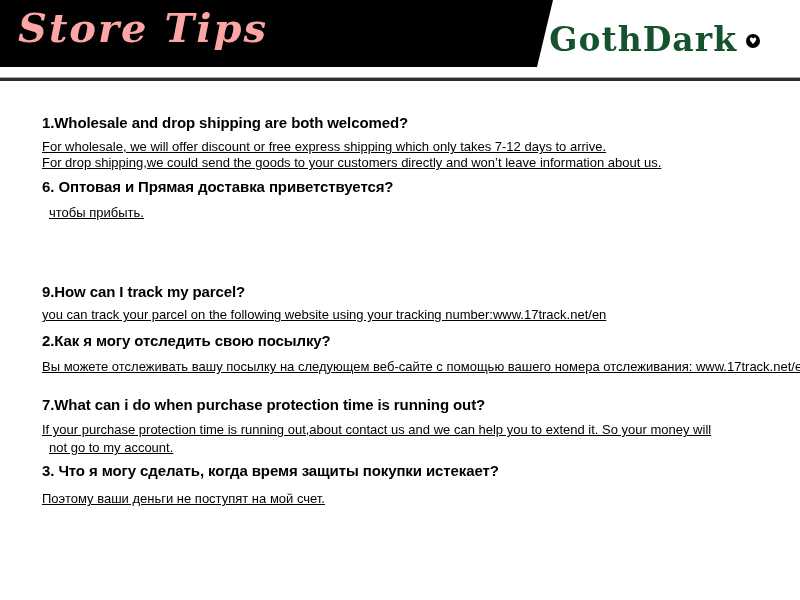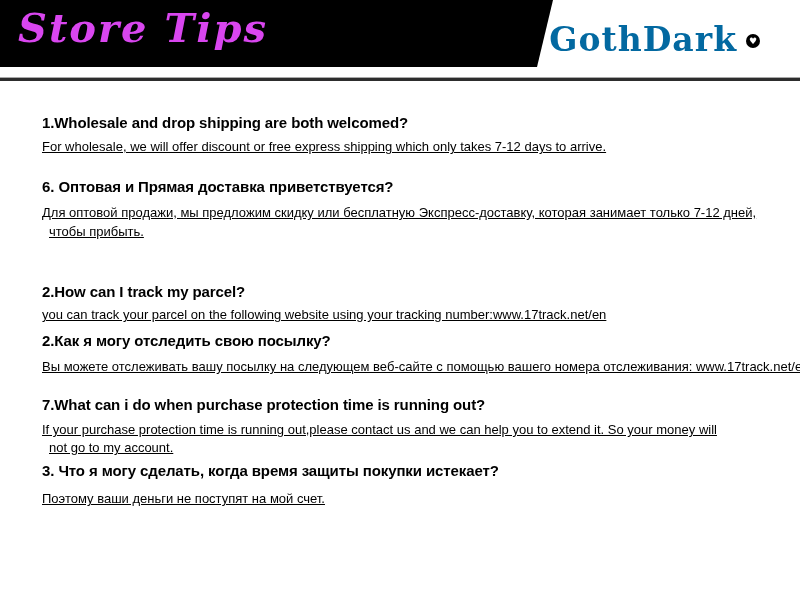--- a/index.html
+++ b/index.html
@@ -17,31 +17,31 @@
     position:absolute; top:0; left:0; width:800px; height:67px;
     background:#000;
     -webkit-clip-path:polygon(0 0, 553px 0, 537px 67px, 0 67px);
     clip-path:polygon(0 0, 553px 0, 537px 67px, 0 67px);
   }
   .logo {
     position:absolute; left:18px; top:4px;
     font-family:"DejaVu Serif", serif;
     font-style:italic; font-weight:bold;
     font-size:40px; line-height:1.2;
-    color:#d946ef; letter-spacing:2px;
+    color:#fca5a5; letter-spacing:2px;
     white-space:nowrap;
   }
   .brand {
     position:absolute; right:40px; top:20px; height:38px;
     display:flex; align-items:center; gap:9px;
   }
   .brand-text {
     font-family:"DejaVu Serif", serif;
     font-weight:bold; font-size:33px; line-height:1;
-    color:#0369a1; letter-spacing:1px; white-space:nowrap;
+    color:#14532d; letter-spacing:1px; white-space:nowrap;
   }
   .heart-badge {
     width:14px; height:14px; border-radius:50%;
     background:#000; color:#fff;
     display:flex; align-items:center; justify-content:center;
     font-family:"DejaVu Sans", sans-serif;
     font-size:9px; line-height:1;
     margin-top:4px;
   }
   .rule {
@@ -91,41 +91,41 @@
       <span class="heart-badge">♥</span>
     </div>
   </header>
   <div class="rule"></div>
 
   <main>
 
     <div class="h" id="s1-en-h">1.Wholesale and drop shipping are both welcomed?</div>
     <div class="b lh16" id="s1-en-b">
       <div class="line">For wholesale, we will offer discount or free express shipping which only takes 7-12 days to arrive.</div>
+      <div class="line">For drop shipping,we could send the goods to your customers directly and won’t leave information about us.</div>
     </div>
 
     <div class="h" id="s1-ru-h">6. Оптовая и Прямая доставка приветствуется?</div>
     <div class="b lh19" id="s1-ru-b">
-      <div class="line">Для оптовой продажи, мы предложим скидку или бесплатную Экспресс-доставку, которая занимает только 7-12 дней,</div>
       <div class="line indent">чтобы прибыть.</div>
     </div>
 
-    <div class="h" id="s2-en-h">2.How can I track my parcel?</div>
+    <div class="h" id="s2-en-h">9.How can I track my parcel?</div>
     <div class="b lh16" id="s2-en-b">
       <div class="line">you can track your parcel on the following website using your tracking number:www.17track.net/en</div>
     </div>
 
     <div class="h" id="s2-ru-h">2.Как я могу отследить свою посылку?</div>
     <div class="b lh19" id="s2-ru-b">
       <div class="line">Вы можете отслеживать вашу посылку на следующем веб-сайте с помощью вашего номера отслеживания: www.17track.net/en</div>
     </div>
 
     <div class="h" id="s3-en-h">7.What can i do when purchase protection time is running out?</div>
     <div class="b lh18" id="s3-en-b">
-      <div class="line">If your purchase protection time is running out,please contact us and we can help you to extend it. So your money will</div>
+      <div class="line">If your purchase protection time is running out,about contact us and we can help you to extend it. So your money will</div>
       <div class="line indent">not go to my account.</div>
     </div>
 
     <div class="h" id="s3-ru-h">3. Что я могу сделать, когда время защиты покупки истекает?</div>
     <div class="b lh19" id="s3-ru-b">
       <div class="line">Поэтому ваши деньги не поступят на мой счет.</div>
     </div>
 
   </main>
 </div>

